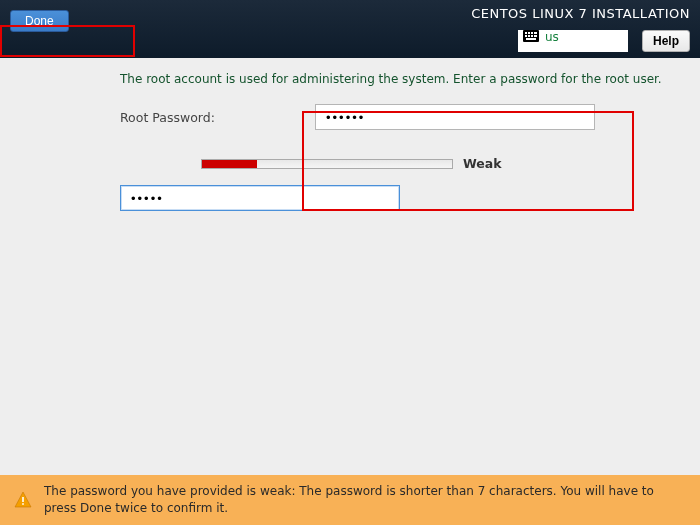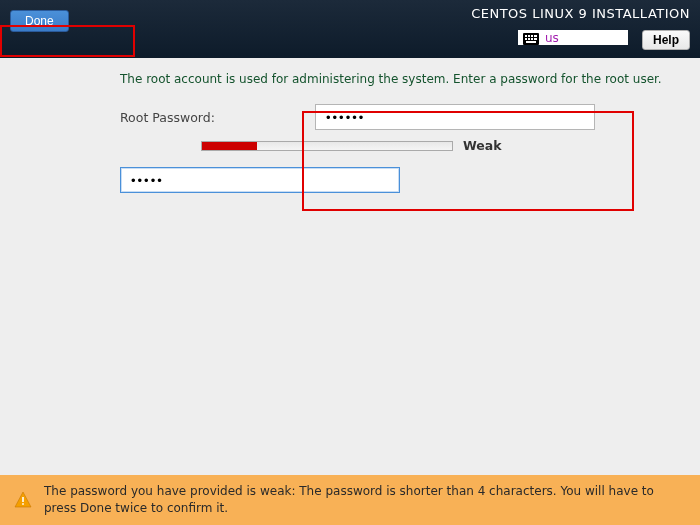--- a/index.html
+++ b/index.html
@@ -51,24 +51,24 @@
   letter-spacing: 0.5px;
 }
 .kb-help {
   position: absolute;
   right: 10px; top: 30px;
   display: flex;
   gap: 14px;
 }
 .kb-box {
   background: #fff;
-  color: #a21caf;
-  width: 110px; height: 15px;
-  display: flex;
-  align-items: flex-end;
+  color: #15803d;
+  width: 110px; height: 22px;
+  display: flex;
+  align-items: flex-start;
   padding: 0 5px;
   gap: 6px;
   font-size: 12px;
 }
 .kb-icon svg { display: block; }
 .help-btn {
   background: linear-gradient(#fafafa,#e8e8e8);
   border: 1px solid #b0b0b0;
   border-radius: 3px;
   padding: 2px 10px;
@@ -81,21 +81,21 @@
   color: #555;
 }
 .instruction {
   font-size: 12px;
   margin-bottom: 18px;
   color: #14532d;
 }
 .form-row {
   display: flex;
   align-items: center;
-  margin-bottom: 8px;
+  margin-bottom: 26px;
 }
 .form-label {
   width: 195px;
   font-size: 12.5px;
   color: #444;
 }
 .form-field {
   width: 280px;
 }
 input.pw {
@@ -160,21 +160,21 @@
   line-height: 1.4;
 }
 </style>
 </head>
 <body>
 
 <div class="topbar">
   <button class="done-btn">Done</button>
   <div class="highlight-done"></div>
 
-  <div class="branding">CENTOS LINUX 9 INSTALLATION</div>
+  <div class="branding">CENTOS LINUX 7 INSTALLATION</div>
   <div class="kb-help">
     <div class="kb-box">
       <span class="kb-icon">
         <svg width="16" height="12" viewBox="0 0 16 12">
             <rect x="0" y="0" width="16" height="12" rx="1" fill="#000"></rect>
             <rect x="2" y="2" width="2" height="2" fill="#fff"></rect>
             <rect x="5" y="2" width="2" height="2" fill="#fff"></rect>
             <rect x="8" y="2" width="2" height="2" fill="#fff"></rect>
             <rect x="11" y="2" width="3" height="2" fill="#fff"></rect>
             <rect x="2" y="5" width="2" height="2" fill="#fff"></rect>
@@ -217,14 +217,14 @@
 <div class="highlight-fields"></div>
 
 <div class="warning-bar">
   <span class="warn-icon">
     <svg width="18" height="18" viewBox="0 0 18 18">
         <path d="M9 1 L17 16 L1 16 Z" fill="#f59f00" stroke="#c77700" stroke-width="0.6"></path>
         <rect x="8.2" y="6" width="1.6" height="5" fill="#fff"></rect>
         <rect x="8.2" y="12.2" width="1.6" height="1.6" fill="#fff"></rect>
       </svg>
   </span>
-  <div class="warn-text">The password you have provided is weak: The password is shorter than 4 characters. You will have to press Done twice to confirm it.</div>
+  <div class="warn-text">The password you have provided is weak: The password is shorter than 7 characters. You will have to press Done twice to confirm it.</div>
 </div>
 
 </body></html>

